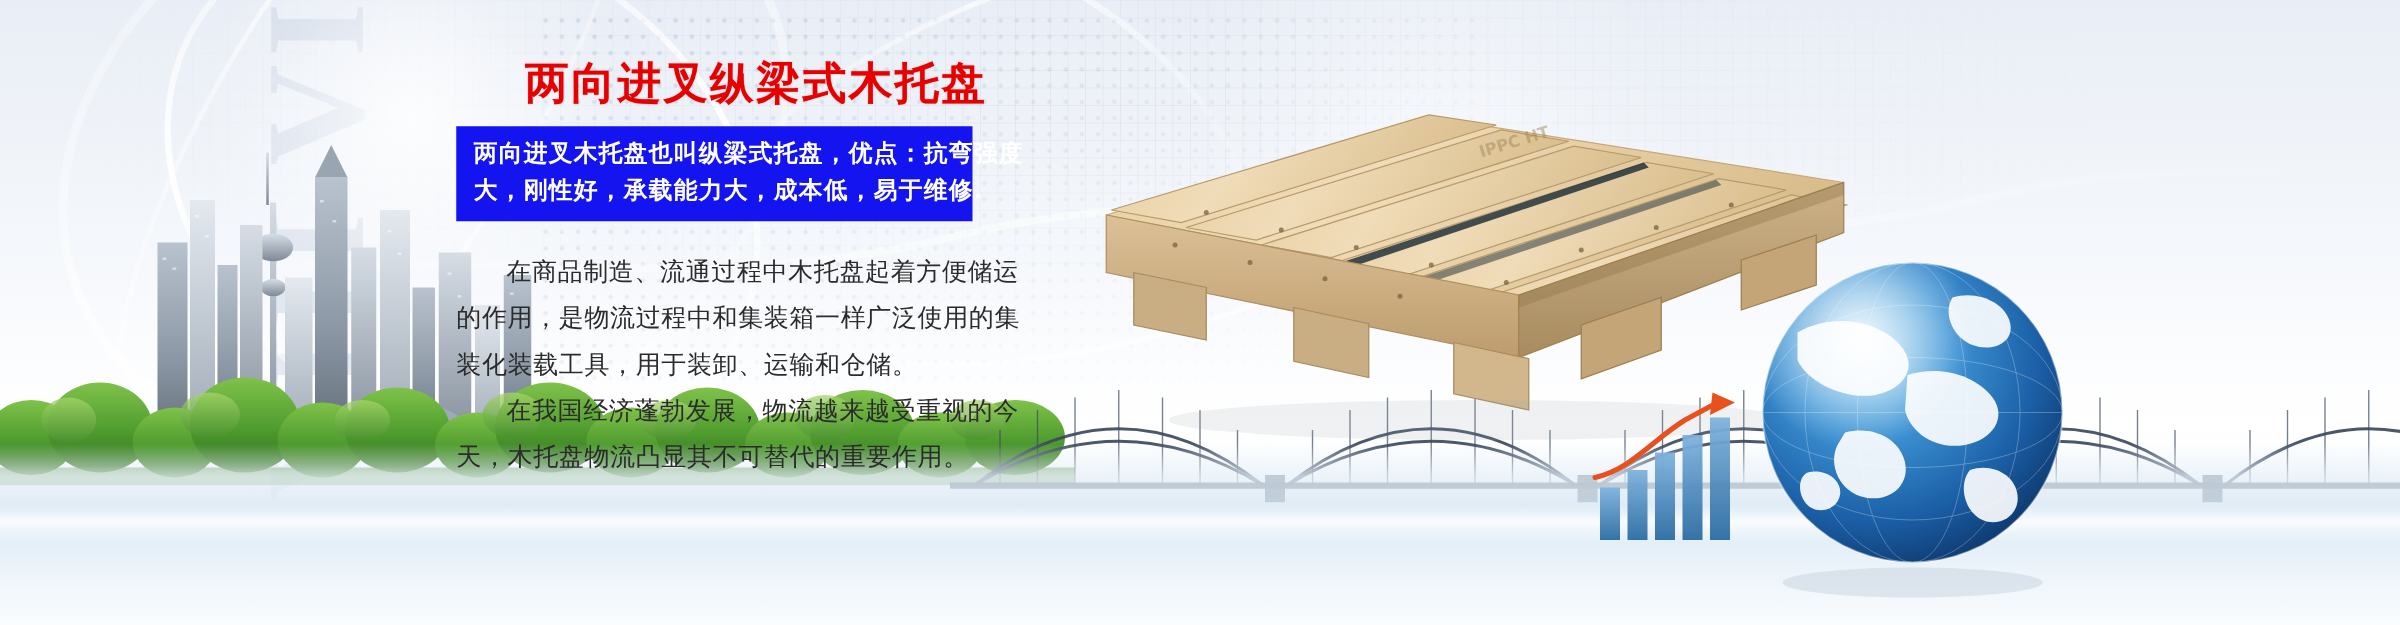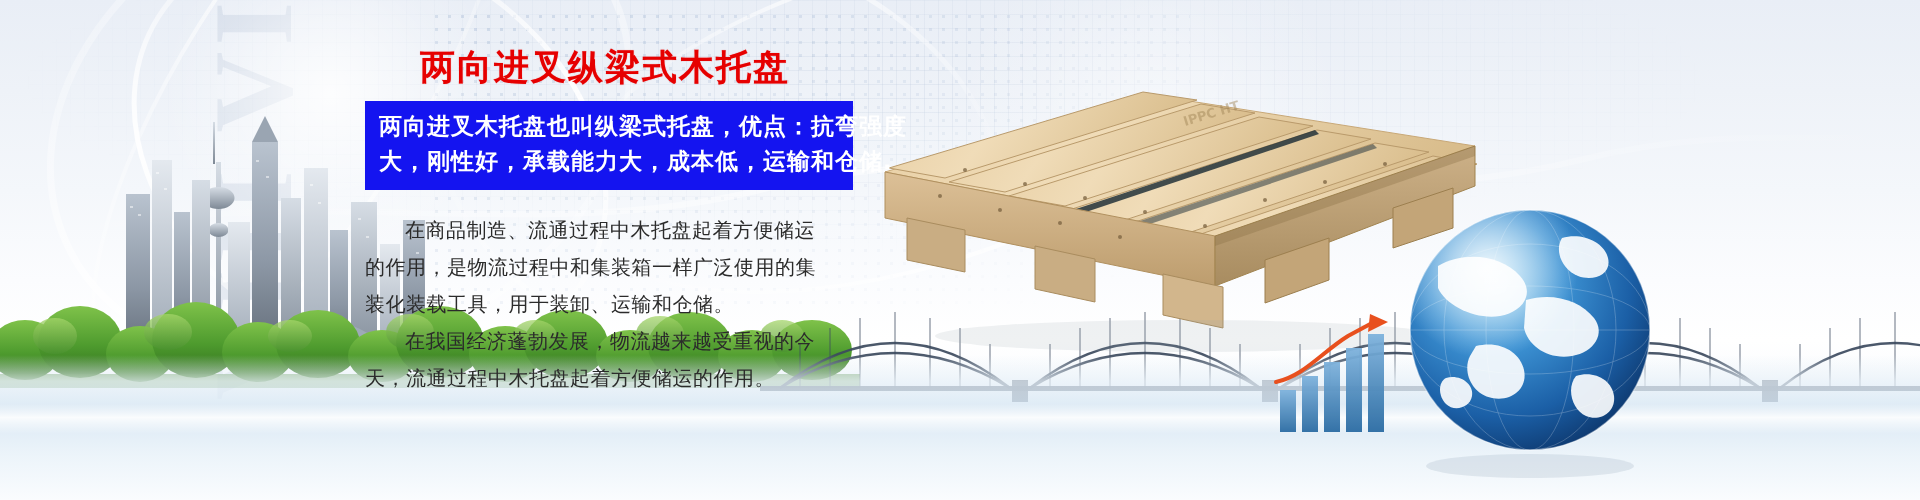--- a/index.html
+++ b/index.html
@@ -98,26 +98,26 @@
     line-height: 1.1;
     text-align: center;
     white-space: nowrap;
     text-shadow: 0 0 1px rgba(230,0,0,.5);
   }
 
   .blue-box {
     margin-top: 14px;
     background: #1414f0;
     color: #ffffff;
-    font-size: 23px;
+    font-size: 19px;
     font-weight: 700;
     line-height: 1.55;
     letter-spacing: 1px;
     padding: 8px 12px 10px 14px;
-    width: 488px;
+    width: 413px;
   }
   .blue-box .bb-line { white-space: nowrap; }
 
   .body-copy {
     margin-top: 22px;
     color: #2b2b2b;
     font-size: 20px;
     line-height: 1.85;
     letter-spacing: .5px;
     width: 470px;
@@ -447,23 +447,23 @@
     <circle cx="150" cy="150" r="120" fill="none" stroke="#ffffff" stroke-width="1.5" opacity=".45"></circle>
     <ellipse cx="150" cy="286" rx="104" ry="12" fill="#7f95aa" opacity=".18"></ellipse>
   </svg>
 
   <div class="text-col">
 
     <div class="headline">两向进叉纵梁式木托盘</div>
 
     <div class="blue-box">
       <div class="bb-line">两向进叉木托盘也叫纵梁式托盘，优点：抗弯强度</div>
-      <div class="bb-line">大，刚性好，承载能力大，成本低，运输和仓储.</div>
+      <div class="bb-line">大，刚性好，承载能力大，成本低，易于维修.</div>
     </div>
 
     <div class="body-copy">
       <p>在商品制造、流通过程中木托盘起着方便储运的作用，是物流过程中和集装箱一样广泛使用的集装化装载工具，用于装卸、运输和仓储。</p>
-      <p>在我国经济蓬勃发展，物流越来越受重视的今天，流通过程中木托盘起着方便储运的作用。</p>
+      <p>在我国经济蓬勃发展，物流越来越受重视的今天，木托盘物流凸显其不可替代的重要作用。</p>
     </div>
 
   </div>
 
 </div>
 
 </body></html>

